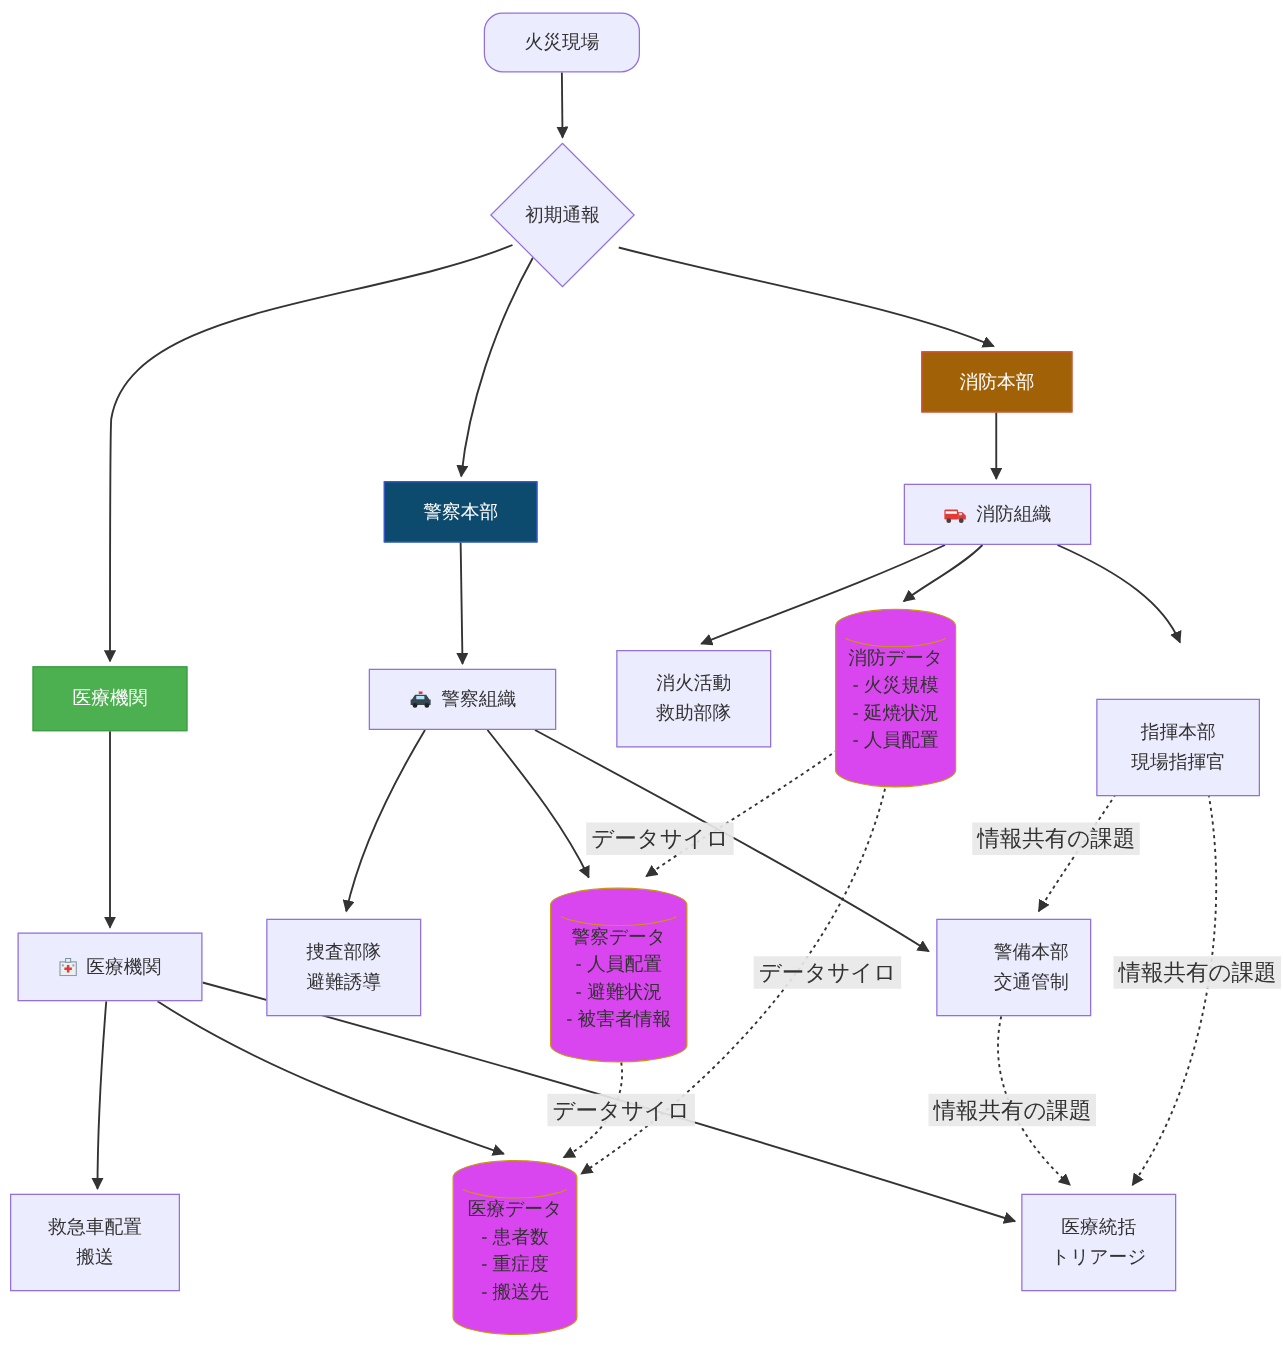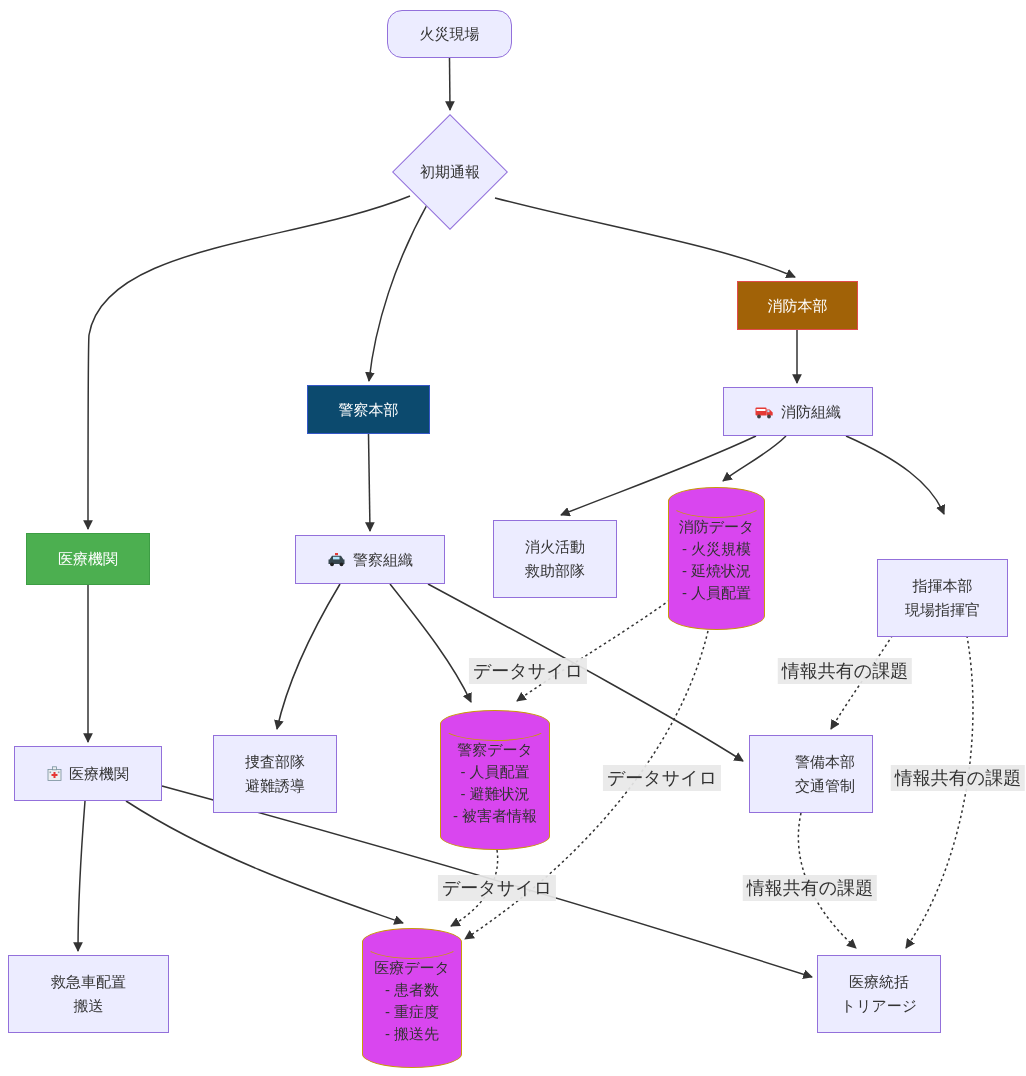--- a/index.html
+++ b/index.html
@@ -181,21 +181,21 @@
     </div>
   </div>
 
   <div class="node" style="left:749px;top:735px;width:124px;height:78px;padding-left:28px;">
     <span class="lbl">
       <span>警備本部</span><br>
       <span>交通管制</span>
     </span>
   </div>
 
-  <div class="node" style="left:8px;top:955px;width:161px;height:78px;">
+  <div class="node" style="left:8px;top:955px;width:136px;height:78px;">
     <span class="lbl">
       <span>救急車配置</span><br>
       <span>搬送</span>
     </span>
   </div>
 
   <div class="cylinder" style="left:362px;top:928px;width:100px;height:140px;">
     <div class="cyl-content">
       <div>医療データ</div>
       <div>- 患者数</div>

